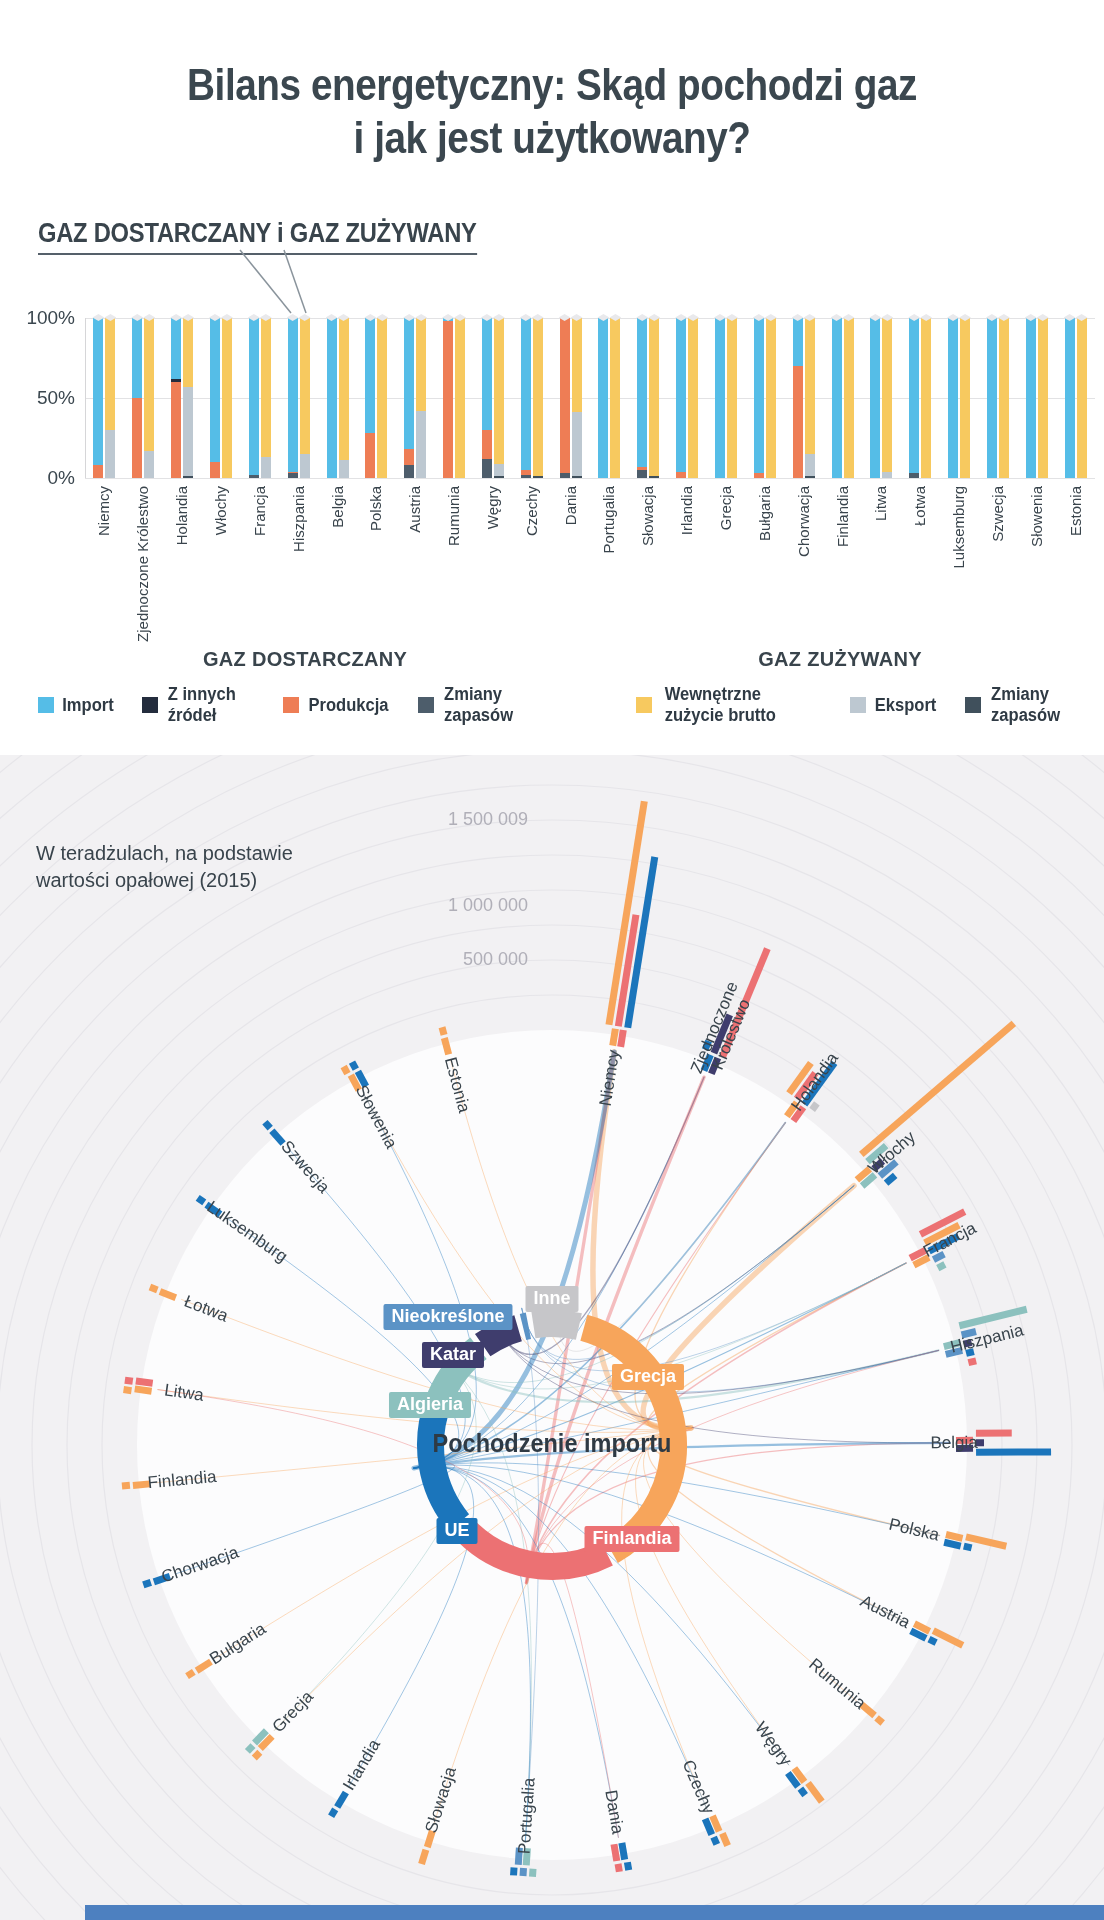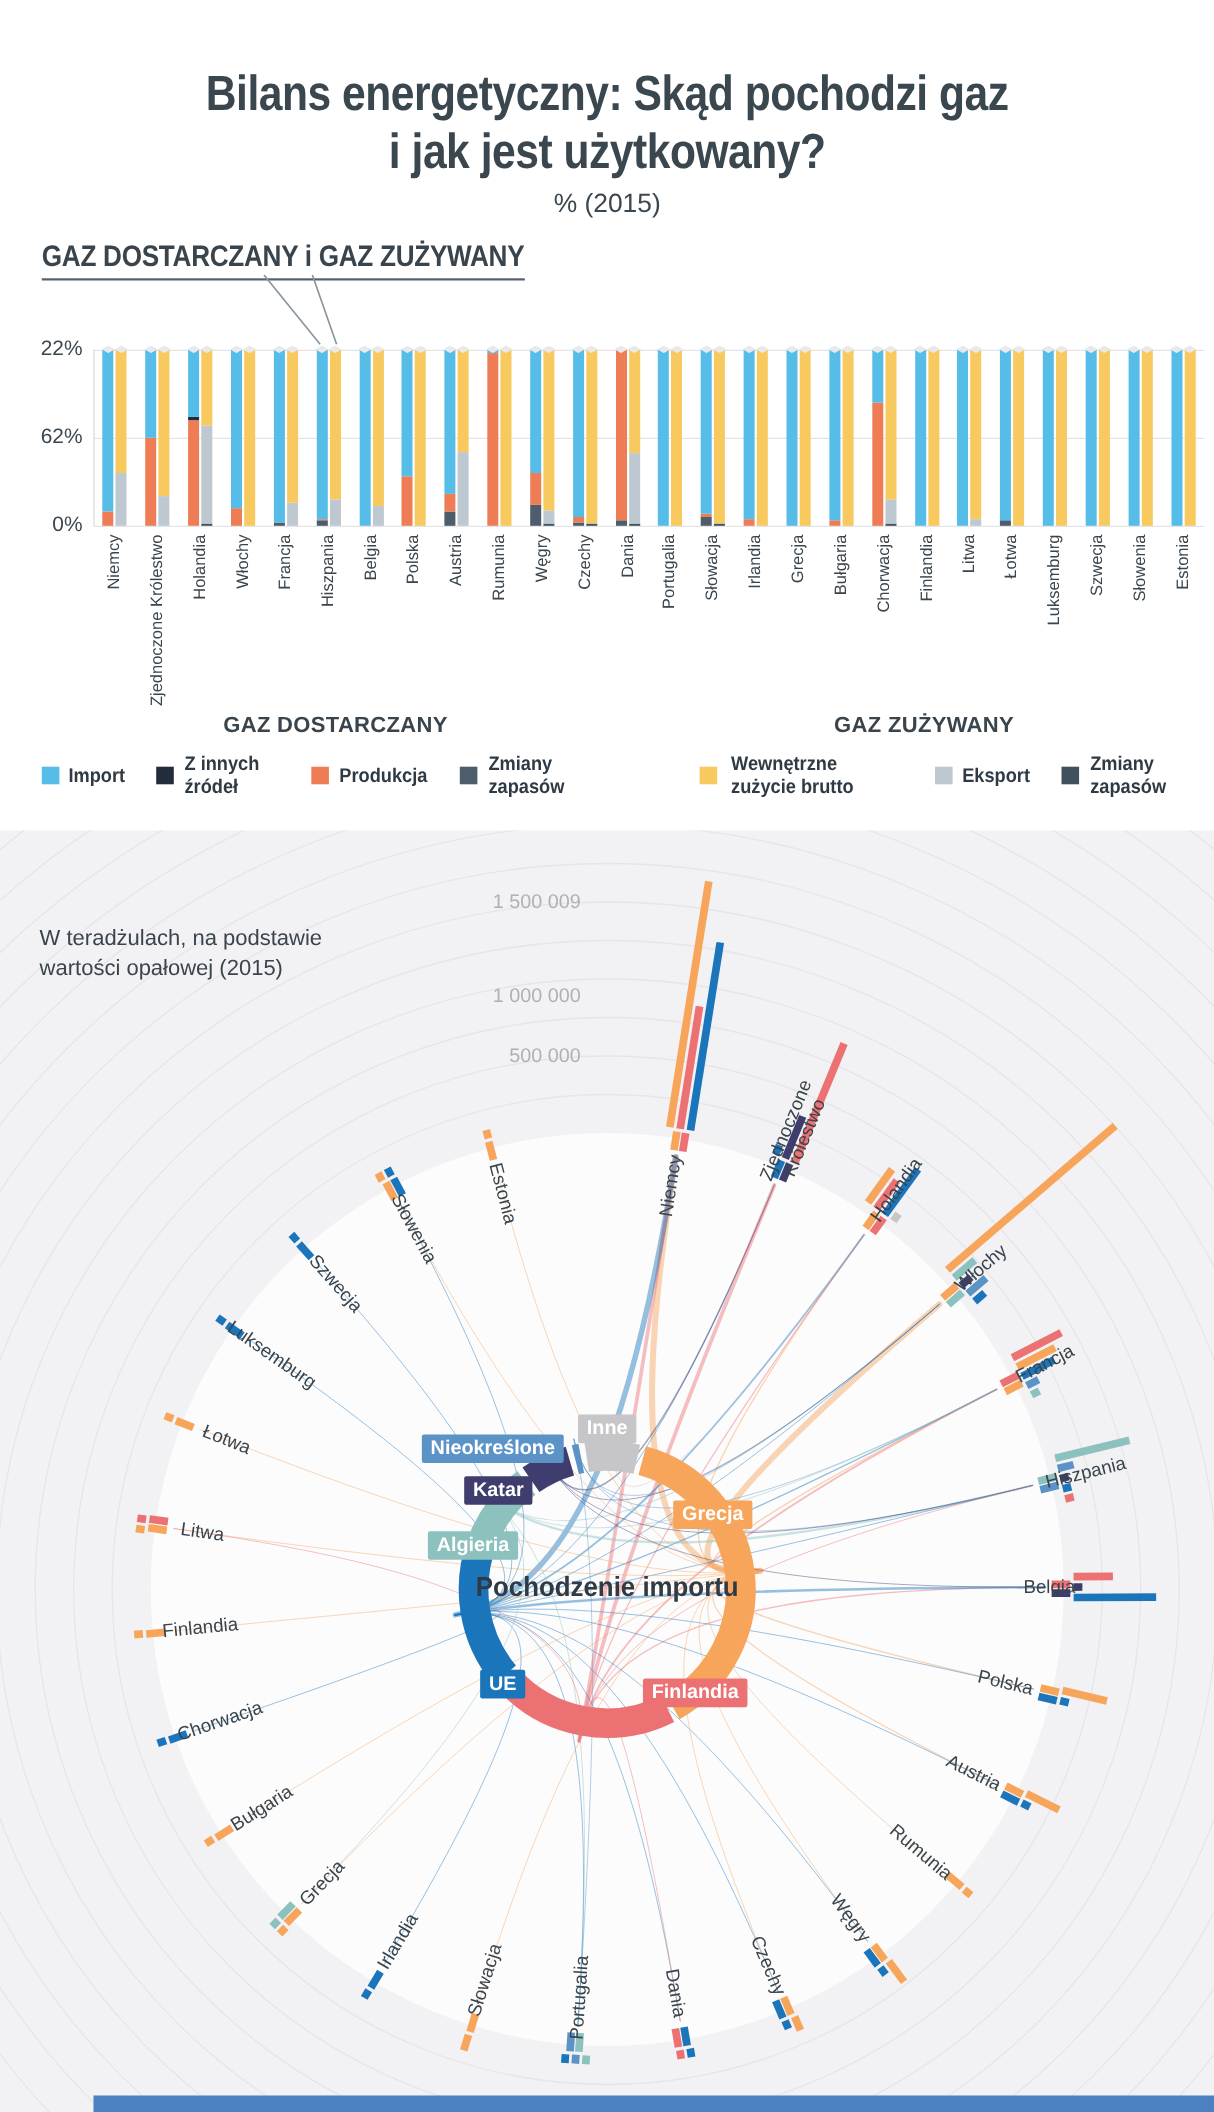--- a/index.html
+++ b/index.html
@@ -42,35 +42,34 @@
 </style>
 </head>
 <body>
 
 <div id="page">
 
   <div class="abs" id="main-title">
     <div>Bilans energetyczny: Skąd pochodzi gaz</div>
     <div>i jak jest użytkowany?</div>
   </div>
-  <div class="abs" id="main-subtitle">% (2015)</div>
 
   <div class="abs" id="bar-heading">GAZ DOSTARCZANY i GAZ ZUŻYWANY</div>
 
   <svg class="abs" id="annot-svg" style="left:0;top:0" width="1104" height="340">
     <line x1="240" y1="250" x2="291" y2="313" stroke="#8a949c" stroke-width="1.5"></line>
     <line x1="284" y1="250" x2="306" y2="313" stroke="#8a949c" stroke-width="1.5"></line>
   </svg>
 
   <div class="abs gridline" style="top:318px"></div>
   <div class="abs gridline" style="top:398px"></div>
   <div class="abs gridline" style="top:478px"></div>
   <div class="abs" id="yaxis-line"></div>
-  <div class="abs ytick" style="left:5px;top:307px">22%</div>
-  <div class="abs ytick" style="left:5px;top:387px">62%</div>
+  <div class="abs ytick" style="left:5px;top:307px">100%</div>
+  <div class="abs ytick" style="left:5px;top:387px">50%</div>
   <div class="abs ytick" style="left:5px;top:467px">0%</div>
 
   <div class="abs" id="bars">
       <div class="bar" style="left: 93.4231px; top: 318px; height: 160px;">
         <div class="seg" style="bottom: 0px; height: 12.8px; background: rgb(238, 125, 85);"></div>
         <div class="seg" style="bottom: 12.8px; height: 147.2px; background: rgb(85, 189, 231);"></div>
         <div class="cap" style="left: -1px; top: -4px;"></div>
       </div>
       <div class="bar" style="left: 105.423px; top: 318px; height: 160px;">
         <div class="seg" style="bottom: 0px; height: 48px; background: rgb(189, 200, 209);"></div>

